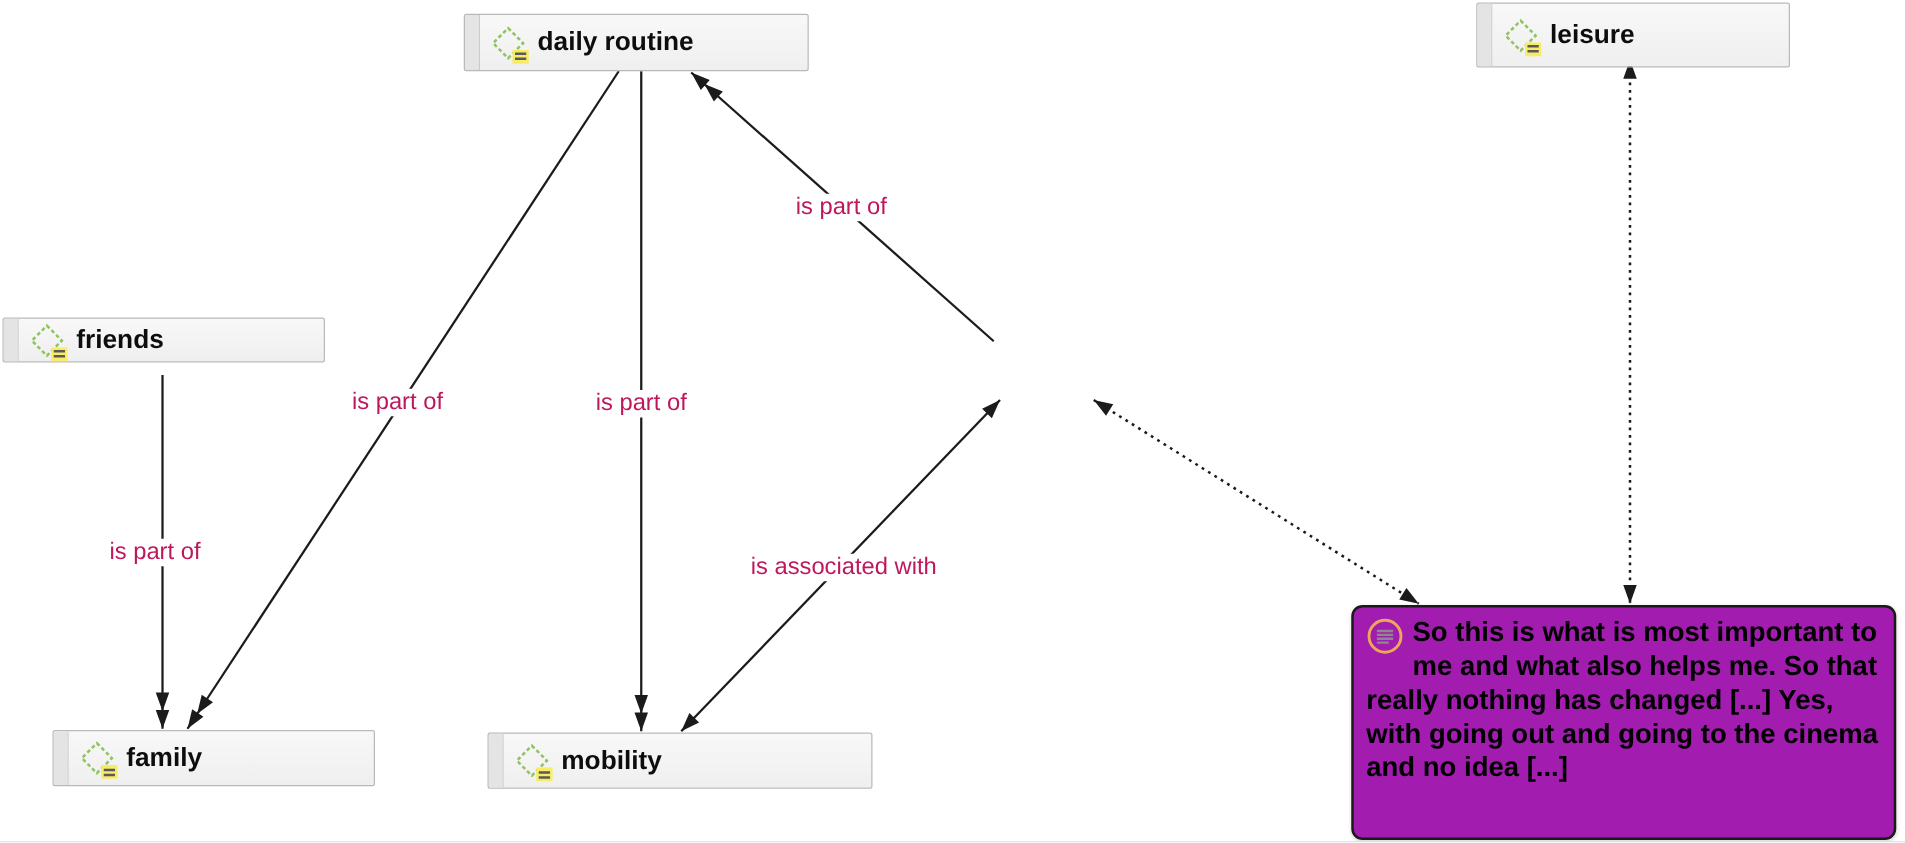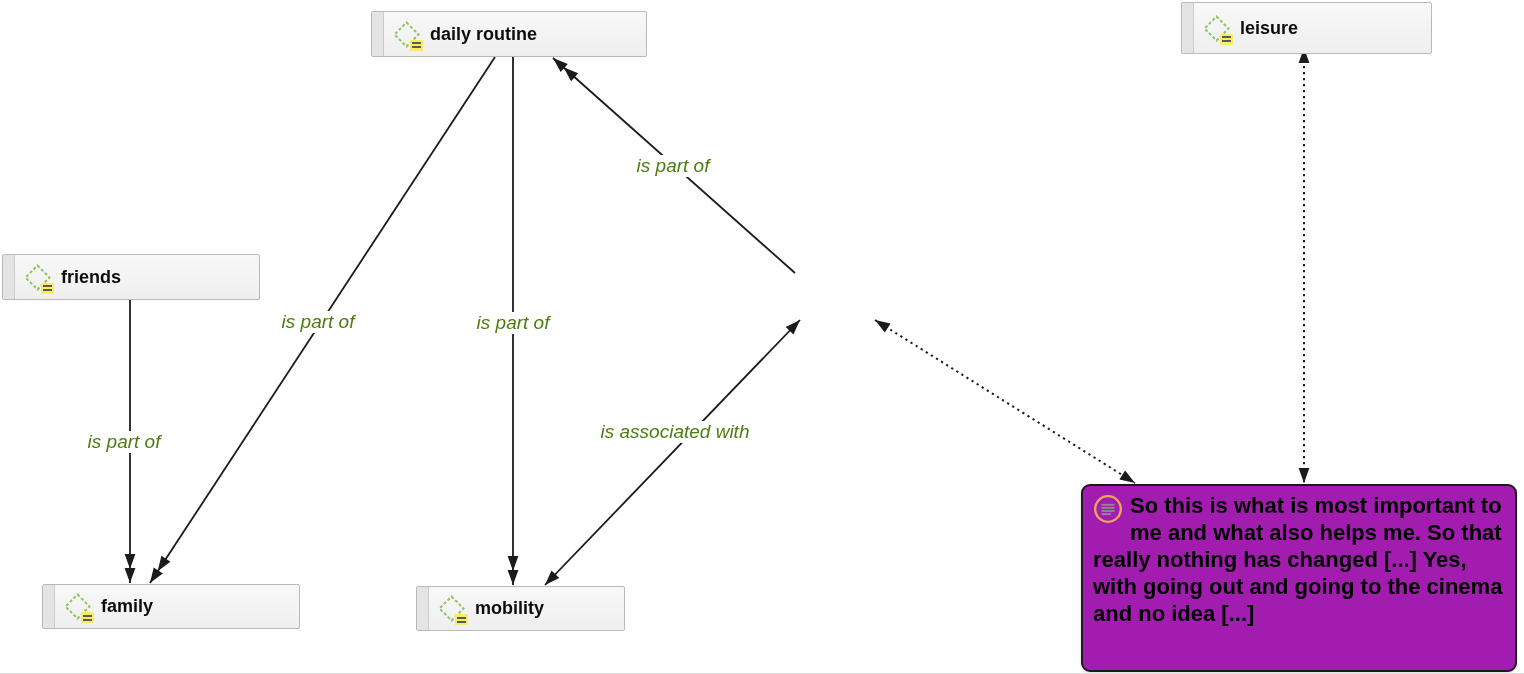--- a/index.html
+++ b/index.html
@@ -18,25 +18,25 @@
     border:1px solid #b9b9b9;border-radius:2px;
   }
   .node-strip{width:11px;align-self:stretch;background:#e4e4e4;border-right:1px solid #cbcbcb;border-radius:2px 0 0 2px;flex:none;}
   .code-icon{position:relative;width:27px;height:27px;margin-left:9px;flex:none;}
   .code-icon svg{display:block;}
   .badge{
     position:absolute;right:-3px;bottom:-3px;width:13px;height:11px;background:#f8ec67;
     display:flex;flex-direction:column;justify-content:center;align-items:center;gap:2px;
   }
   .badge i{display:block;width:9px;height:2px;background:#5a5a5a;}
-  .node-label{margin-left:10px;font-size:18px;font-weight:bold;color:#0d0d0d;white-space:nowrap;}
+  .node-label{margin-left:10px;font-size:21px;font-weight:bold;color:#0d0d0d;white-space:nowrap;}
 
   .edge-label{
     position:absolute;z-index:1;transform:translate(-50%,-50%);
-    background:#fff;padding:0 3px;font-size:19px;color:#4d7c0f;white-space:nowrap;font-style:italic;
+    background:#fff;padding:0 3px;font-size:19px;color:#be185d;white-space:nowrap;
   }
 
   .quote-node{
     position:absolute;z-index:1;box-sizing:border-box;background:#a21caf;
     border:2px solid #1a1a1a;border-radius:9px;padding:6px 10px 6px 10px;
     font-size:22px;font-weight:bold;line-height:27px;color:#000;
     box-shadow:0 1px 3px rgba(0,0,0,0.15);
   }
   .quote-icon{float:left;width:30px;height:30px;margin:2px 7px 0 0;}
   .quote-icon svg{display:block;}
@@ -78,21 +78,21 @@
         <line x1="8.5" y1="17.0" x2="21.5" y2="17.0" stroke="#8a8a8a" stroke-width="1.9"></line>
         <line x1="8.5" y1="20.1" x2="18.0" y2="20.1" stroke="#8a8a8a" stroke-width="1.9"></line>
       </svg>
     </span>
     <span class="quote-text">So this is what is most important to me and what also helps me. So that really nothing has changed [...] Yes, with going out and going to the cinema and no idea [...]</span>
   </div>
 <div class="edge-label" style="left: 124px; top: 442px;">is part of</div>
     <div class="edge-label" style="left: 318px; top: 322px;">is part of</div>
     <div class="edge-label" style="left: 513px; top: 323px;">is part of</div>
     <div class="edge-label" style="left: 673px; top: 166px;">is part of</div>
-    <div class="edge-label" style="left: 675px; top: 432px;">is associated with</div>
+    <div class="edge-label" style="left: 675px; top: 454px;">is associated with</div>
     <div class="node" style="left: 371px; top: 11px; width: 276px; height: 46px;">
       <div class="node-strip"></div>
       <span class="code-icon">
         <svg width="27" height="27" viewBox="0 0 27 27">
           <rect x="5" y="5" width="17" height="17" transform="rotate(45 13.5 13.5)" fill="none" stroke="#8fc45e" stroke-width="2" stroke-dasharray="3 2.2"></rect>
         </svg>
         <span class="badge">
           <i></i>
           <i></i>
         </span>
@@ -105,21 +105,21 @@
         <svg width="27" height="27" viewBox="0 0 27 27">
           <rect x="5" y="5" width="17" height="17" transform="rotate(45 13.5 13.5)" fill="none" stroke="#8fc45e" stroke-width="2" stroke-dasharray="3 2.2"></rect>
         </svg>
         <span class="badge">
           <i></i>
           <i></i>
         </span>
       </span>
       <span class="node-label">leisure</span>
     </div>
-    <div class="node" style="left: 2px; top: 254px; width: 258px; height: 46px;">
+    <div class="node" style="left: 2px; top: 254px; width: 258px; height: 36px;">
       <div class="node-strip"></div>
       <span class="code-icon">
         <svg width="27" height="27" viewBox="0 0 27 27">
           <rect x="5" y="5" width="17" height="17" transform="rotate(45 13.5 13.5)" fill="none" stroke="#8fc45e" stroke-width="2" stroke-dasharray="3 2.2"></rect>
         </svg>
         <span class="badge">
           <i></i>
           <i></i>
         </span>
       </span>
@@ -131,21 +131,21 @@
         <svg width="27" height="27" viewBox="0 0 27 27">
           <rect x="5" y="5" width="17" height="17" transform="rotate(45 13.5 13.5)" fill="none" stroke="#8fc45e" stroke-width="2" stroke-dasharray="3 2.2"></rect>
         </svg>
         <span class="badge">
           <i></i>
           <i></i>
         </span>
       </span>
       <span class="node-label">family</span>
     </div>
-    <div class="node" style="left: 390px; top: 586px; width: 209px; height: 45px; margin-left: 26px;">
+    <div class="node" style="left: 390px; top: 586px; width: 308px; height: 45px;">
       <div class="node-strip"></div>
       <span class="code-icon">
         <svg width="27" height="27" viewBox="0 0 27 27">
           <rect x="5" y="5" width="17" height="17" transform="rotate(45 13.5 13.5)" fill="none" stroke="#8fc45e" stroke-width="2" stroke-dasharray="3 2.2"></rect>
         </svg>
         <span class="badge">
           <i></i>
           <i></i>
         </span>
       </span>

